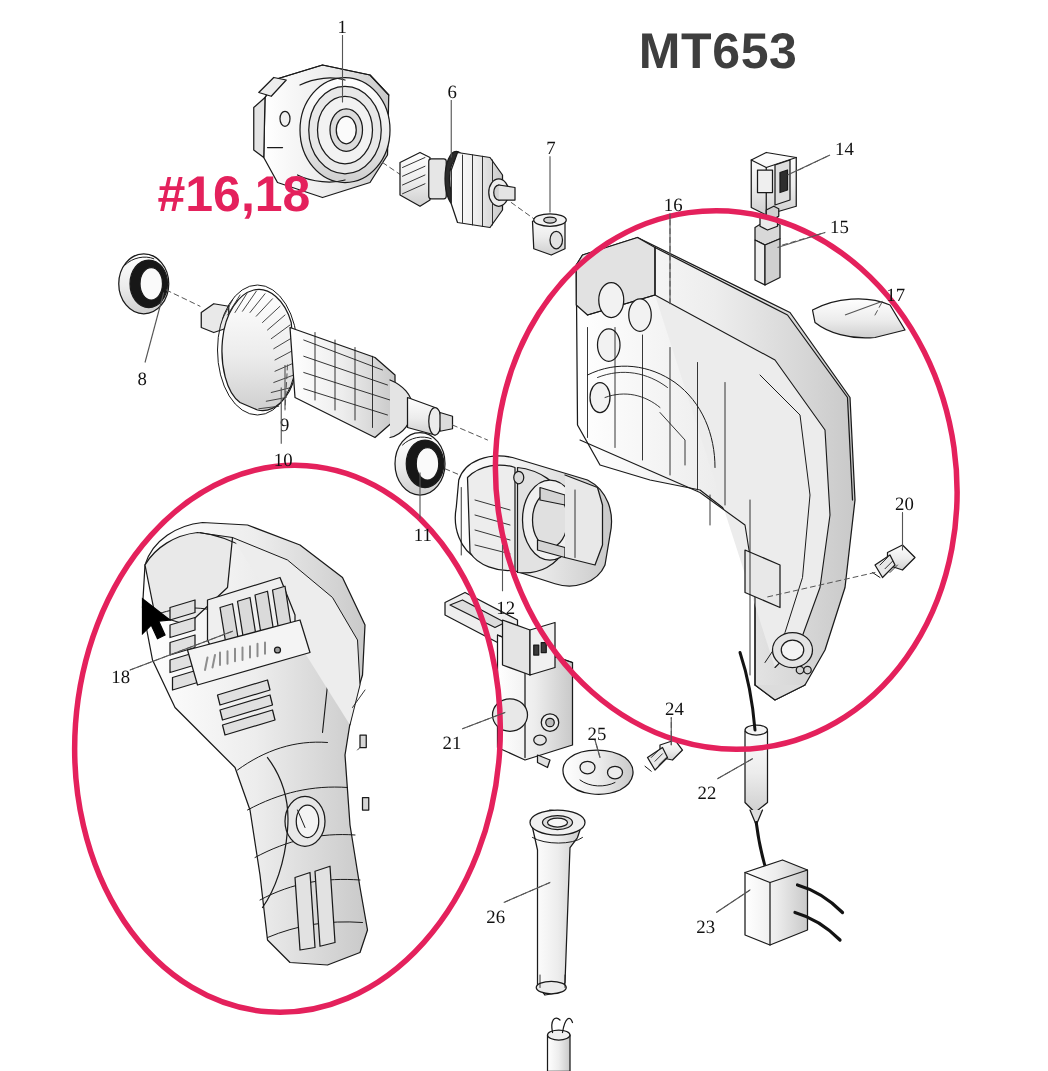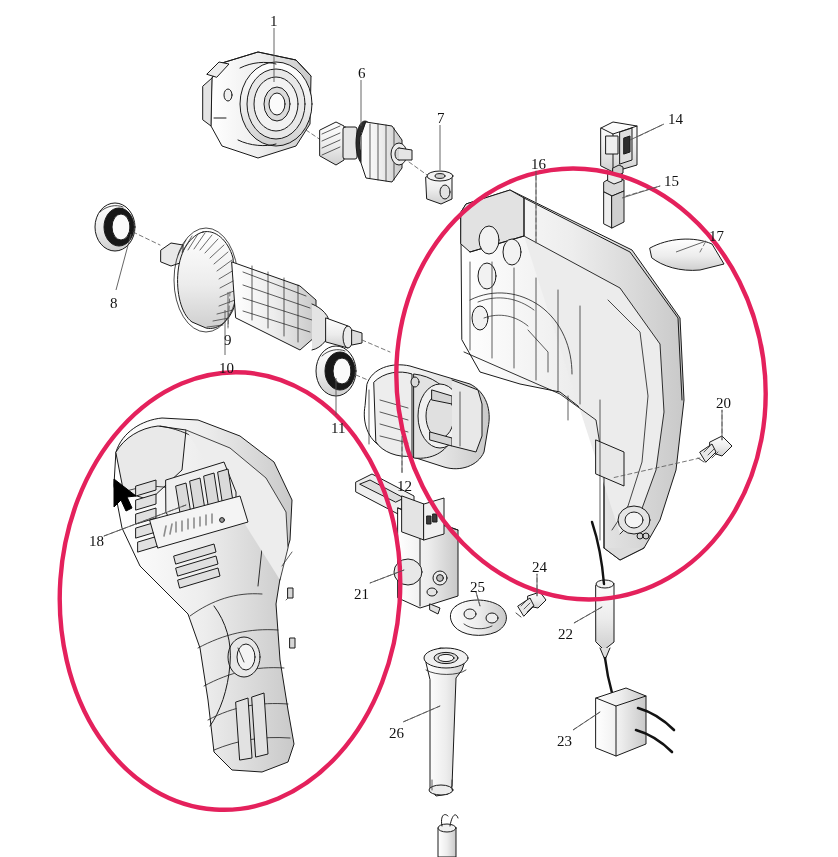--- a/index.html
+++ b/index.html
@@ -380,14 +380,16 @@
         <text x="470" y="592">25</text>
         <line x1="403" y1="722" x2="440" y2="706" stroke="#555" stroke-width=".9"></line>
         <text x="389" y="738">26</text>
       </g>
 
   <g>
     <path d="M114 479 L114 507 L121 500 L126 511 L132 508 L127 497 L136 496 Z" fill="#000" stroke="#000" stroke-width="1"></path>
   </g>
 </svg>
 
+<div class="txt" id="model-title">MT653</div>
+<div class="txt" id="hl-note">#16,18</div>
 
 </div>
 
 </body></html>

